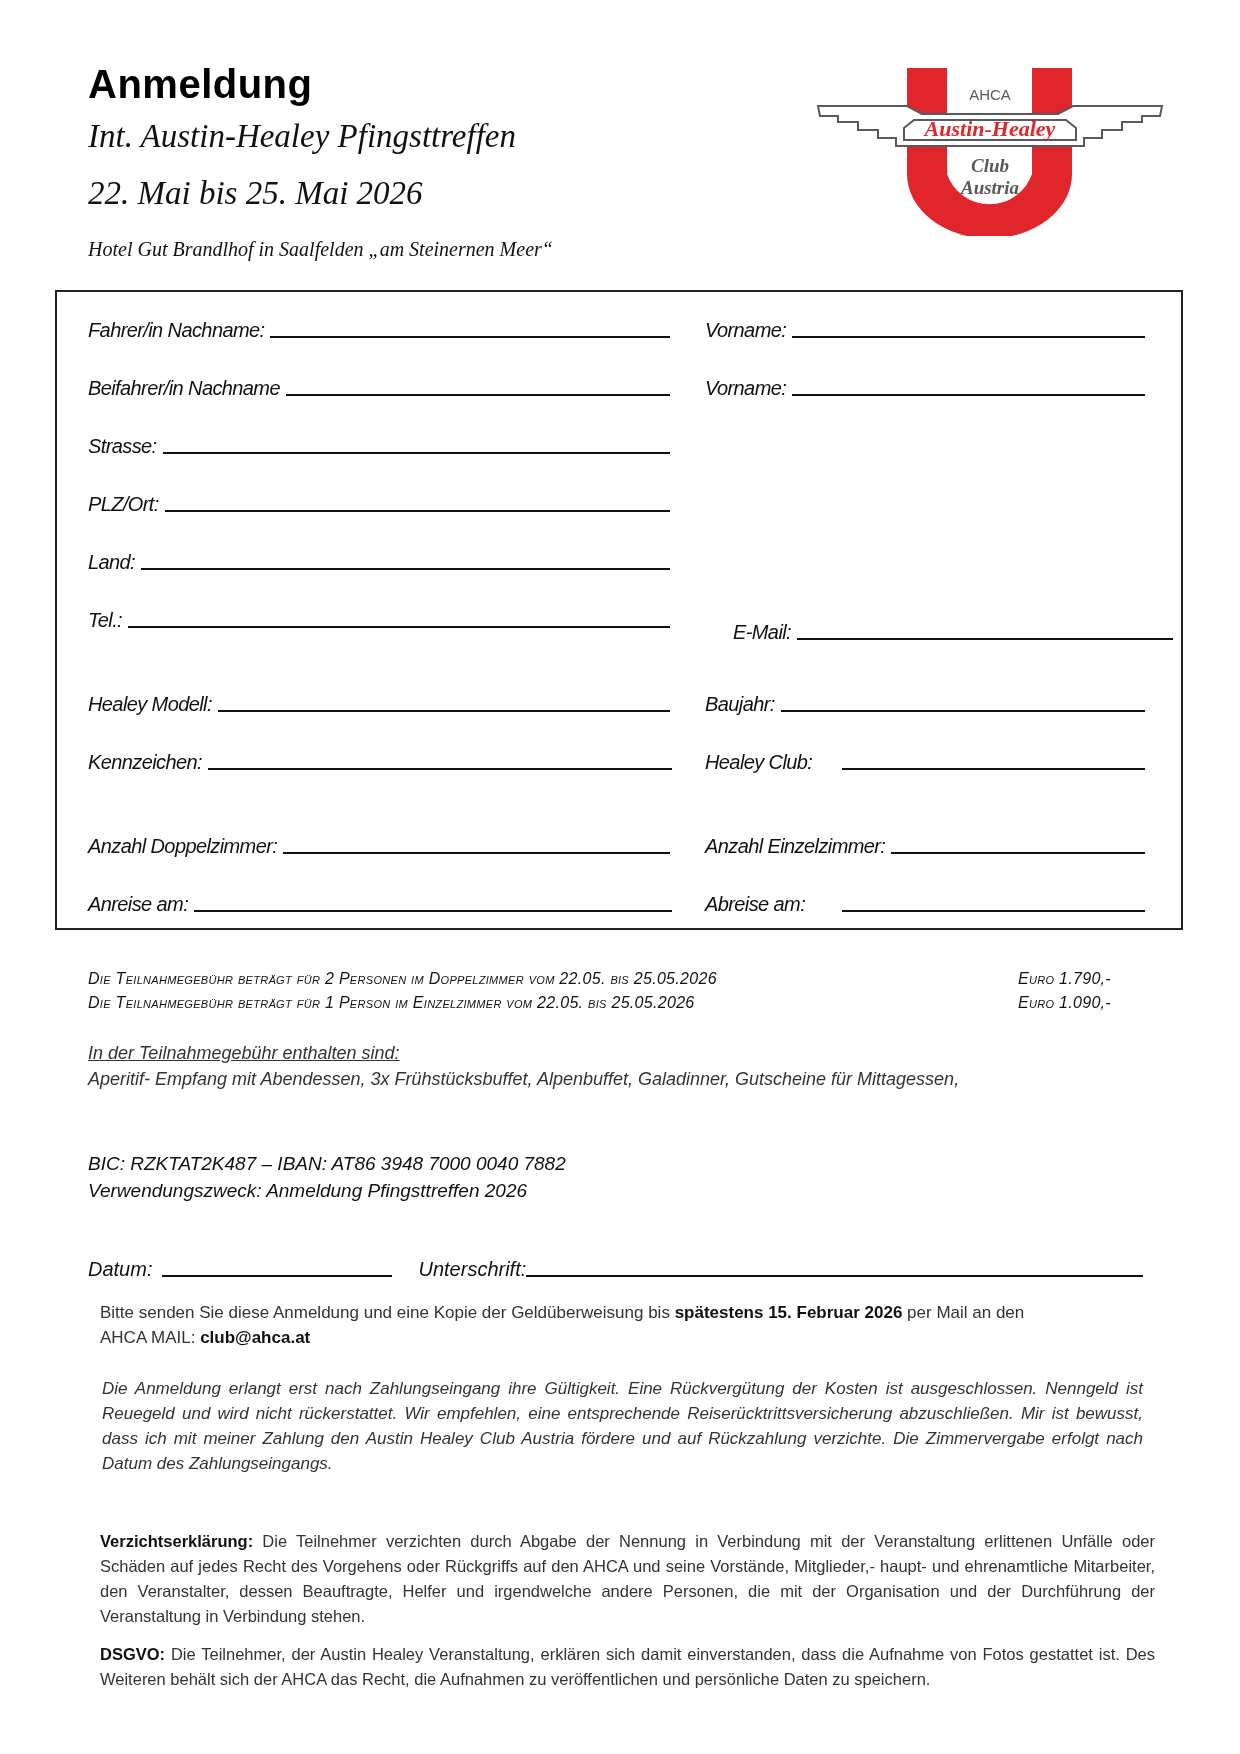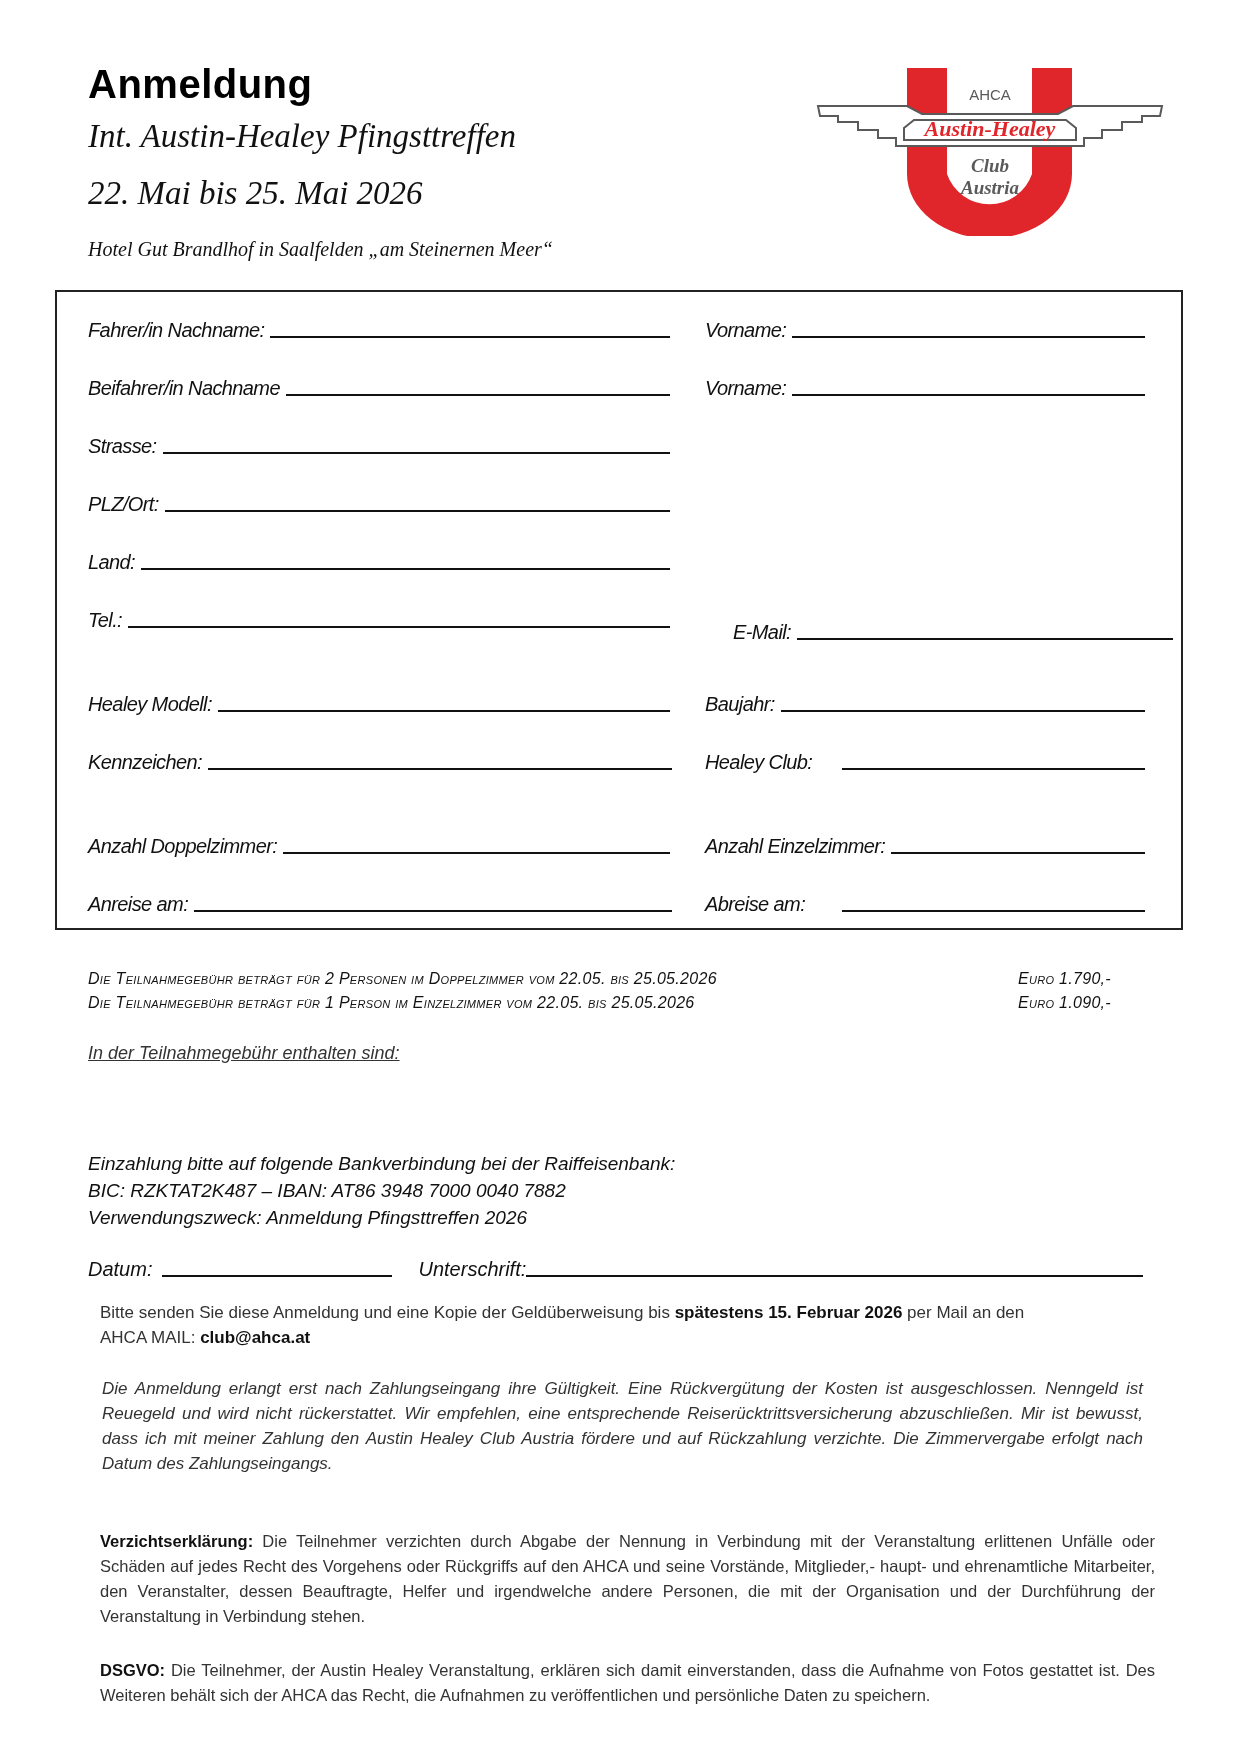--- a/index.html
+++ b/index.html
@@ -136,24 +136,24 @@
   <span>Die Teilnahmegebühr beträgt für 2 Personen im Doppelzimmer vom 22.05. bis 25.05.2026</span>
   <span class="amt">Euro 1.790,-</span>
 </div>
 <div class="fee" style="top:994px;">
   <span>Die Teilnahmegebühr beträgt für 1 Person im Einzelzimmer vom 22.05. bis 25.05.2026</span>
   <span class="amt">Euro 1.090,-</span>
 </div>
 
 <div class="body-text" style="top:1040px;">
   <div class="underline">In der Teilnahmegebühr enthalten sind:</div>
+  <div>Aperitif- Empfang mit Abendessen, 3x Frühstücksbuffet, Alpenbuffet, Galadinner, Gutscheine für Mittagessen,</div>
 </div>
 
 <div class="bank" style="top:1150px;">
-  <div>Einzahlung bitte auf folgende Bankverbindung bei der Raiffeisenbank:</div>
   <div>BIC: RZKTAT2K487 – IBAN: AT86 3948 7000 0040 7882</div>
   <div>Verwendungszweck: Anmeldung Pfingsttreffen 2026</div>
 </div>
 
 <div class="sig-row">
   <span style="padding-right:10px;">Datum:</span>
   <span class="line" style="width:230px;"></span>
   <span style="padding-left:26px;">Unterschrift:</span>
   <span class="line" style="flex:1;"></span>
 </div>
@@ -164,15 +164,15 @@
 </div>
 
 <div class="note" style="top:1376px;">
   <p class="indent">Die Anmeldung erlangt erst nach Zahlungseingang ihre Gültigkeit. Eine Rückvergütung der Kosten ist ausgeschlossen. Nenngeld ist Reuegeld und wird nicht rückerstattet. Wir empfehlen, eine entsprechende Reiserücktrittsversicherung abzuschließen. Mir ist bewusst, dass ich mit meiner Zahlung den Austin Healey Club Austria fördere und auf Rückzahlung verzichte. Die Zimmervergabe erfolgt nach Datum des Zahlungseingangs.</p>
 </div>
 
 <div class="small" style="top:1529px;">
   <b>Verzichtserklärung:</b><span> Die Teilnehmer verzichten durch Abgabe der Nennung in Verbindung mit der Veranstaltung erlittenen Unfälle oder Schäden auf jedes Recht des Vorgehens oder Rückgriffs auf den AHCA und seine Vorstände, Mitglieder,- haupt- und ehrenamtliche Mitarbeiter, den Veranstalter, dessen Beauftragte, Helfer und irgendwelche andere Personen, die mit der Organisation und der Durchführung der Veranstaltung in Verbindung stehen.</span>
 </div>
 
-<div class="small" style="top:1642px;margin-top:16px;">
+<div class="small" style="top:1642px;">
   <b>DSGVO:</b><span> Die Teilnehmer, der Austin Healey Veranstaltung, erklären sich damit einverstanden, dass die Aufnahme von Fotos gestattet ist. Des Weiteren behält sich der AHCA das Recht, die Aufnahmen zu veröffentlichen und persönliche Daten zu speichern.</span>
 </div>
 
 </body></html>

